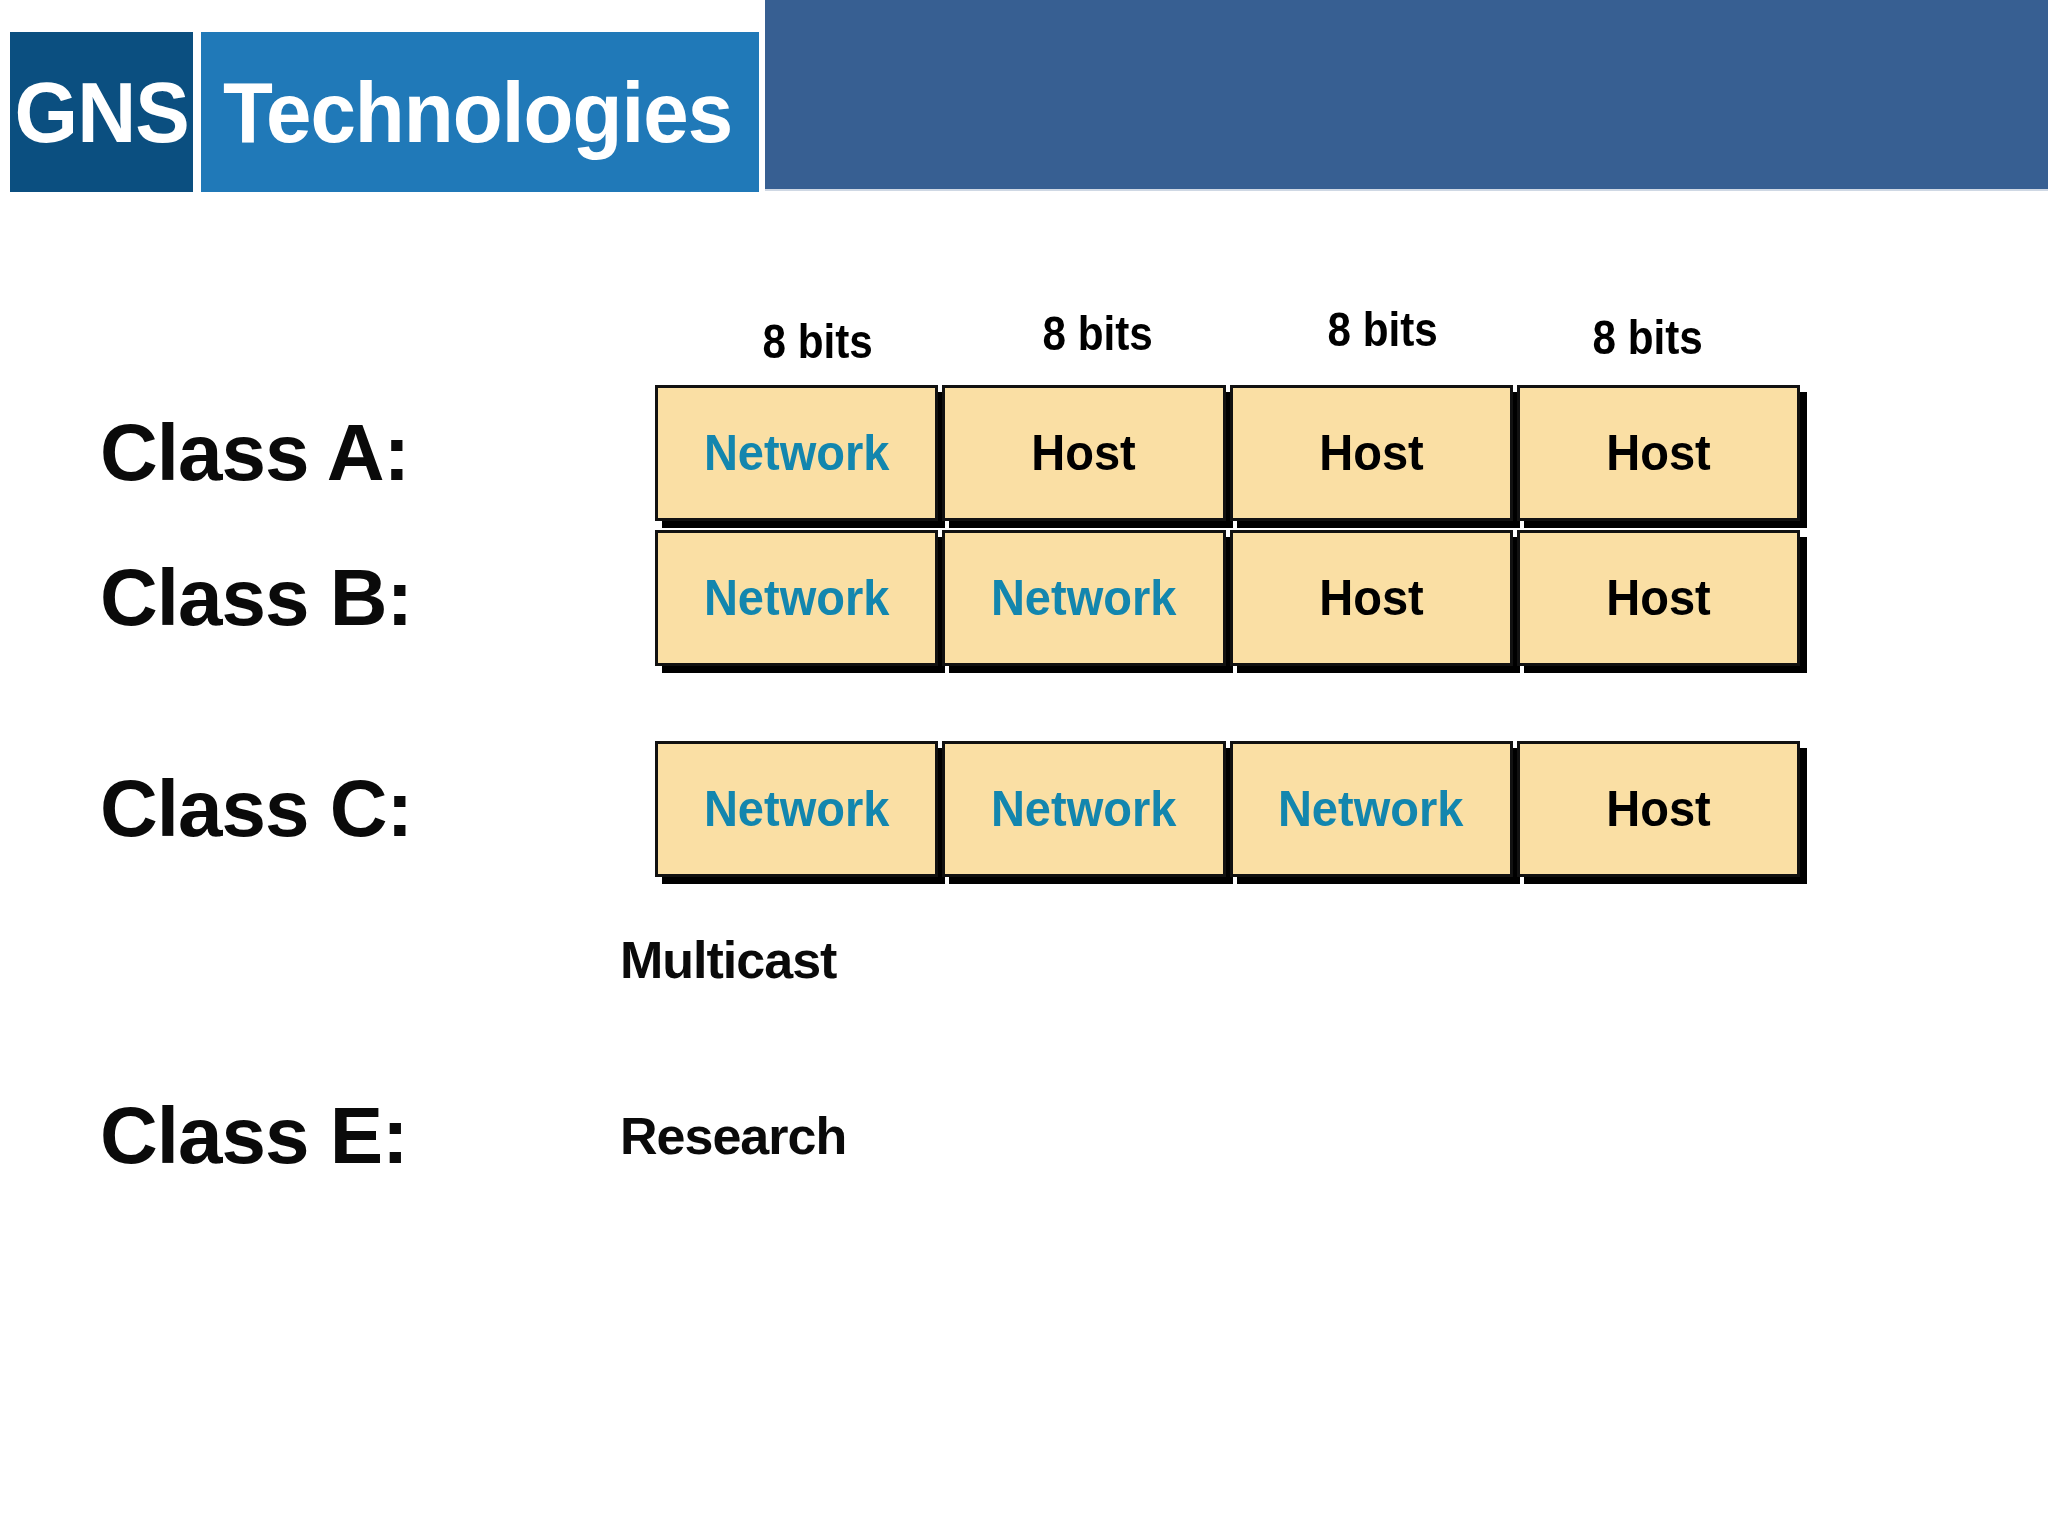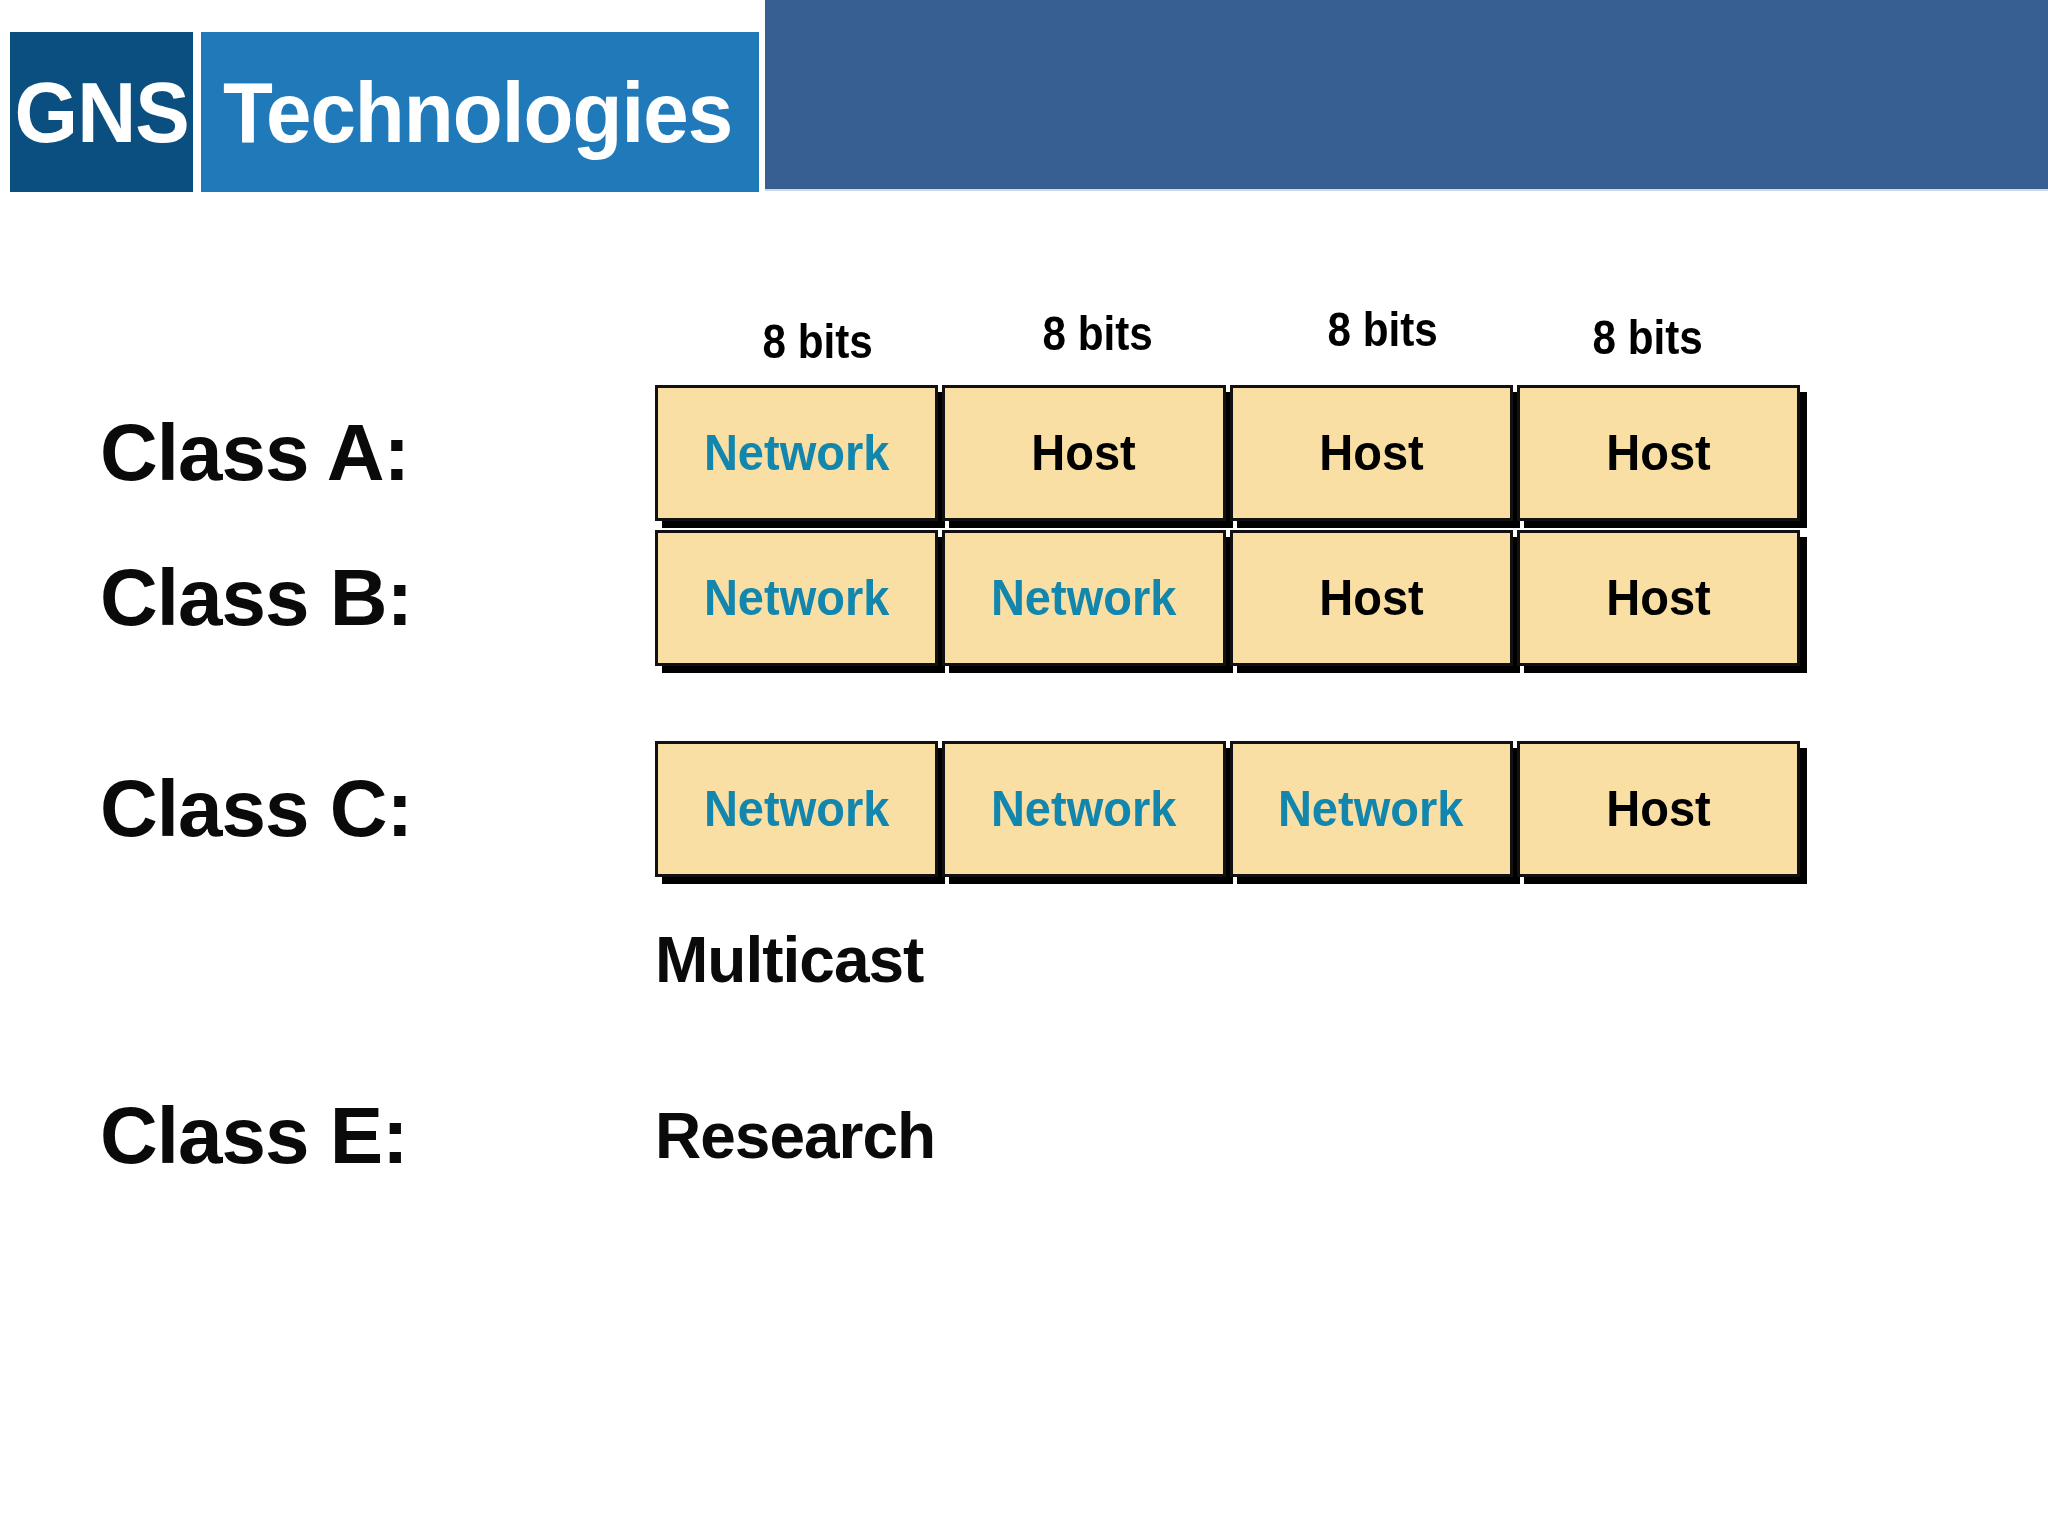--- a/index.html
+++ b/index.html
@@ -125,22 +125,22 @@
     font-weight: bold;
     line-height: 1;
     white-space: nowrap;
     transform: scaleX(0.94);
   }
   .octet-text.network { color: #1386AE; }
   .octet-text.host    { color: #000000; }
 
   .plain-value {
     position: absolute;
-    left: 655px;
-    font-size: 64px;
+    left: 620px;
+    font-size: 52px;
     font-weight: bold;
     color: #0a0a0a;
     white-space: nowrap;
     letter-spacing: -1px;
   }
 </style>
 </head>
 <body>
 
 <div id="header-band"></div>

